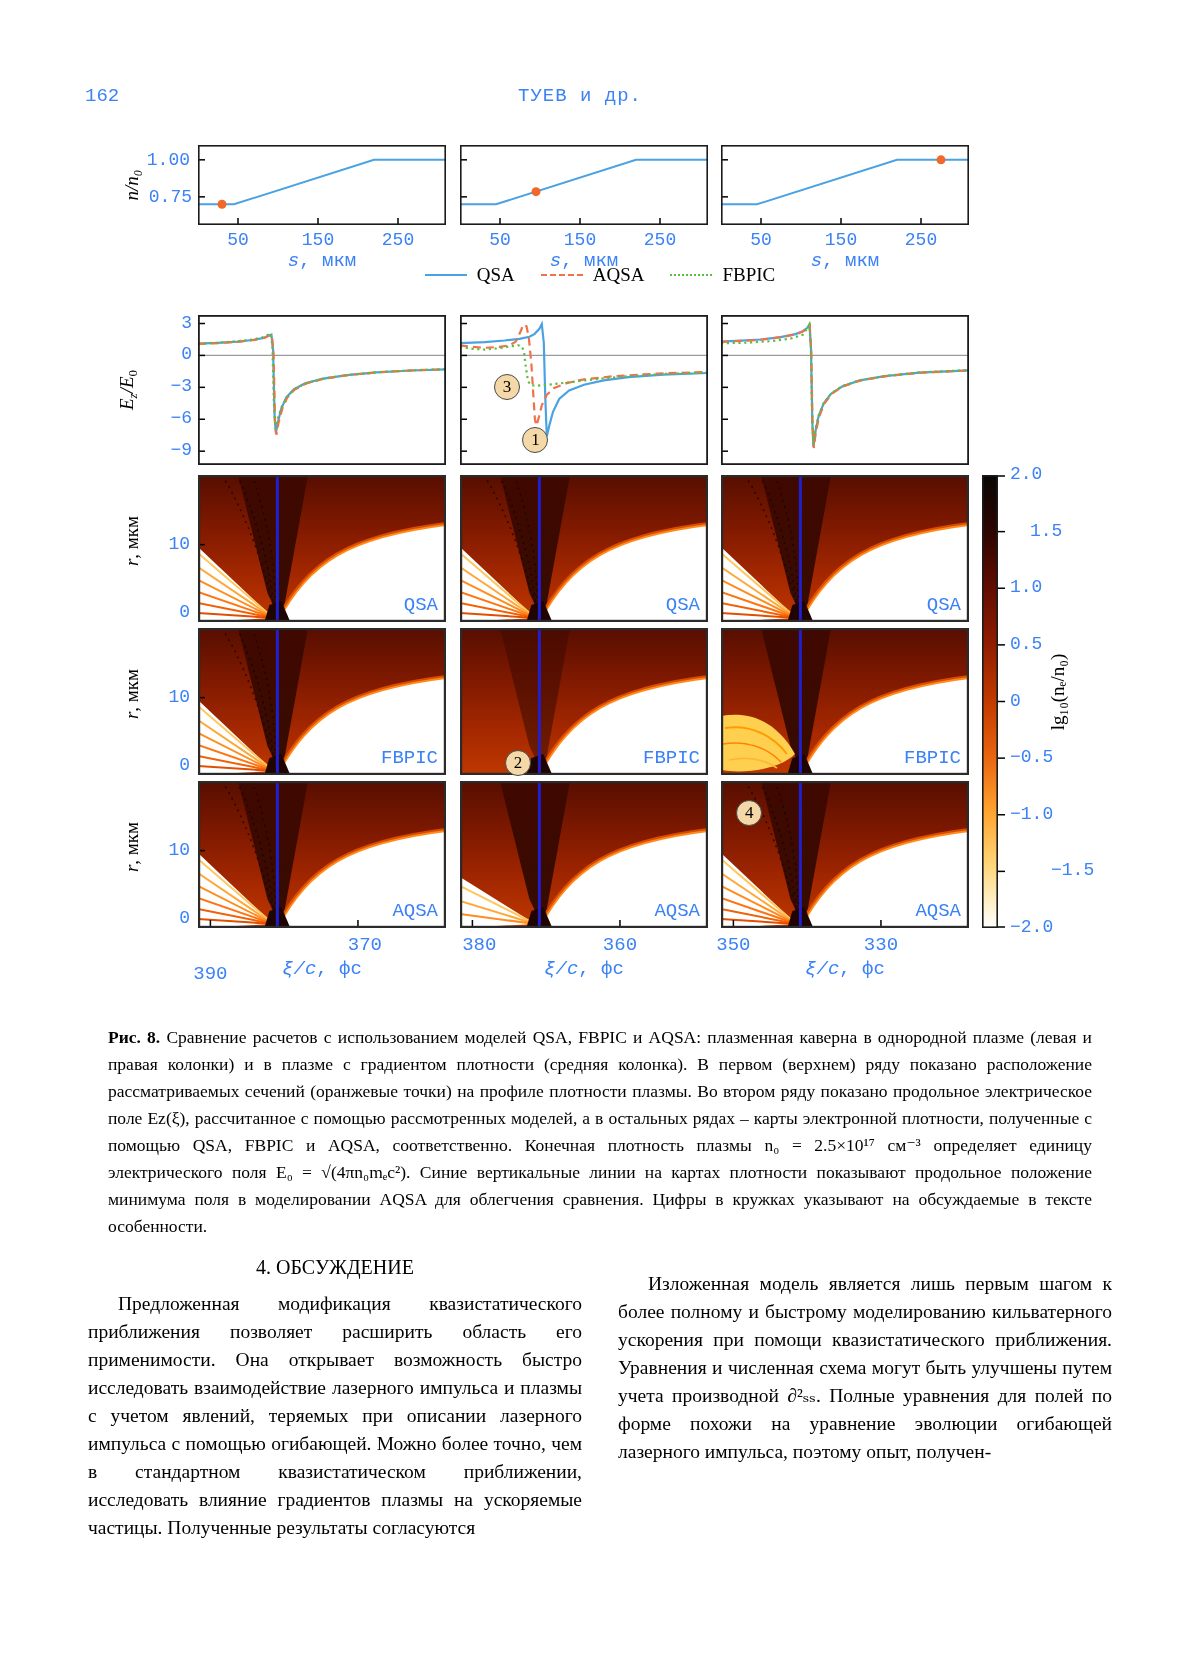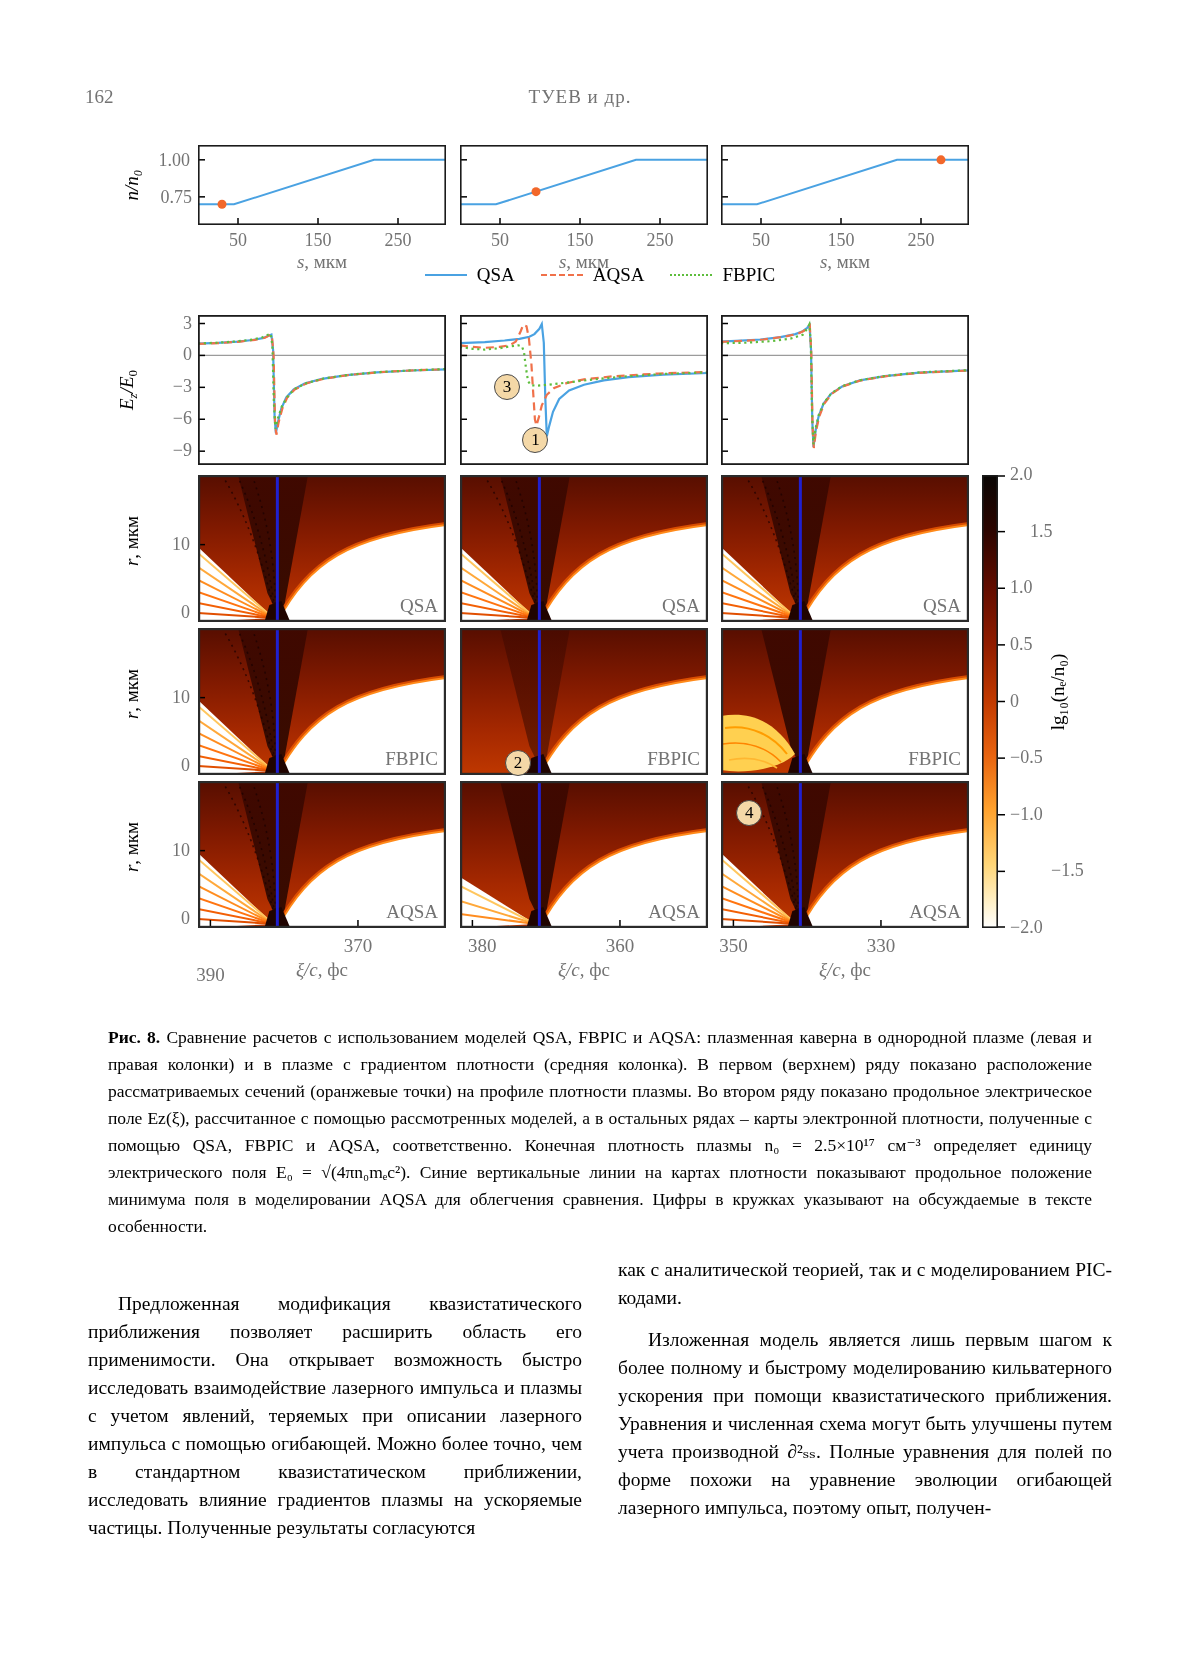--- a/index.html
+++ b/index.html
@@ -1,18 +1,18 @@
 <!DOCTYPE html>
 <html><head>
 <meta charset="utf-8">
 <style>
   html,body{margin:0;padding:0;background:#888;}
   .page{position:relative;width:1200px;height:1669px;background:#ffffff;margin:0 auto;overflow:hidden;
         font-family:"Liberation Serif","DejaVu Serif",serif;color:#000;}
-  .lbl{position:absolute;font-family:Liberation Serif, serif;color:#737373;line-height:1.15;}.t18{font-size:18px}.t19{font-size:19px}
+  .lbl{position:absolute;font-family:Liberation Mono, monospace;color:#3b82f6;line-height:1.15;}.t18{font-size:18px}.t19{font-size:19px}
   .ctr{text-align:center}.r{text-align:right}.l{text-align:left}
   .i{font-style:italic}
   .vlab{position:absolute;transform:translate(-50%,-50%) rotate(-90deg);white-space:nowrap;
         font-family:"Liberation Serif","DejaVu Serif",serif;color:#000;}
   .sub{font-size:13px;vertical-align:-4px}
   .badge{position:absolute;width:24px;height:24px;border-radius:50%;background:#f4d8a7;border:1.5px solid #4a4a4a;
          display:flex;align-items:center;justify-content:center;font-size:17px;z-index:30;
          font-family:"Liberation Serif","DejaVu Serif",serif;}
   .legend{position:absolute;left:400px;top:264px;width:400px;display:flex;justify-content:center;gap:26px;align-items:center;}
   .leg-item{display:flex;align-items:center;gap:10px;}
@@ -435,21 +435,21 @@
         <line x1="79.36" y1="0" x2="79.36" y2="147" stroke="#2020cf" stroke-width="3"></line>
         <line x1="12.4" x2="12.4" y1="139" y2="147" stroke="#000" stroke-width="1.5"></line>
         <line x1="159.96" x2="159.96" y1="139" y2="147" stroke="#000" stroke-width="1.5"></line>
         <rect x="1.1" y="1.1" width="245.8" height="144.8" fill="none" stroke="#2b2b2b" stroke-width="2.2"></rect>
       </svg>
       <div class="lbl t19 r" style="left: 861px; top: 901px; width: 100px;">AQSA</div>
       <div class="lbl t18 r" style="left: 160px; top: 839.632px; width: 30px;">10</div>
       <div class="lbl t18 r" style="left: 160px; top: 908px; width: 30px;">0</div>
       <div class="vlab t19" style="left: 132px; top: 847px;"><span class="i">r</span><span>, мкм</span></div>
       <div class="lbl t19 ctr" style="left: 186.4px; top: 964px; width: 48px;">390</div>
-      <div class="lbl t19 ctr" style="left: 333.96px; top: 935px; width: 48px;">370</div>
+      <div class="lbl t19 ctr" style="left: 333.96px; top: 935px; width: 48px; text-align: right;">370</div>
       <div class="lbl t19 ctr" style="left: 267px; top: 959px; width: 110px;"><span class="i">ξ/c</span><span>, фс</span></div>
       <div class="lbl t19 ctr" style="left: 448.4px; top: 935px; width: 48px; text-align: right;">380</div>
       <div class="lbl t19 ctr" style="left: 595.96px; top: 935px; width: 48px;">360</div>
       <div class="lbl t19 ctr" style="left: 529px; top: 959px; width: 110px;"><span class="i">ξ/c</span><span>, фс</span></div>
       <div class="lbl t19 ctr" style="left: 709.4px; top: 935px; width: 48px;">350</div>
       <div class="lbl t19 ctr" style="left: 856.96px; top: 935px; width: 48px;">330</div>
       <div class="lbl t19 ctr" style="left: 790px; top: 959px; width: 110px;"><span class="i">ξ/c</span><span>, фс</span></div>
       <div class="badge" style="left: 505.04px; top: 749.77px;">
         <span>2</span>
       </div>
@@ -505,24 +505,24 @@
         <span class="t19">AQSA</span>
       </span>
       <span class="leg-item">
         <span class="leg-line" style="border-top: 2.6px dotted rgb(93, 189, 60);"></span>
         <span class="t19">FBPIC</span>
       </span>
     </div>
 
   <p class="caption"><b>Рис. 8.</b> <span>Сравнение расчетов с использованием моделей QSA, FBPIC и AQSA: плазменная каверна в однородной плазме (левая и правая колонки) и в плазме с градиентом плотности (средняя колонка). В первом (верхнем) ряду показано расположение рассматриваемых сечений (оранжевые точки) на профиле плотности плазмы. Во втором ряду показано продольное электрическое поле Ez(ξ), рассчитанное с помощью рассмотренных моделей, а в остальных рядах – карты электронной плотности, полученные с помощью QSA, FBPIC и AQSA, соответственно. Конечная плотность плазмы n₀ = 2.5×10¹⁷ см⁻³ определяет единицу электрического поля E₀ = √(4πn₀mₑc²). Синие вертикальные линии на картах плотности показывают продольное положение минимума поля в моделировании AQSA для облегчения сравнения. Цифры в кружках указывают на обсуждаемые в тексте особенности.</span></p>
 
+  <div class="heading">4. ОБСУЖДЕНИЕ</div>
 
   <div class="bodycol" style="left:88px;top:1290px;">
     <p class="indent">Предложенная модификация квазистатического приближения позволяет расширить область его применимости. Она открывает возможность быстро исследовать взаимодействие лазерного импульса и плазмы с учетом явлений, теряемых при описании лазерного импульса с помощью огибающей. Можно более точно, чем в стандартном квазистатическом приближении, исследовать влияние градиентов плазмы на ускоряемые частицы. Полученные результаты согласуются</p>
   </div>
 
   <div class="bodycol" style="left:618px;top:1256px;">
-    <p>как с аналитической теорией, так и с моделированием PIC-кодами.</p>
     <p class="indent" style="margin-top:14px;">Изложенная модель является лишь первым шагом к более полному и быстрому моделированию кильватерного ускорения при помощи квазистатического приближения. Уравнения и численная схема могут быть улучшены путем учета производной ∂²ₛₛ. Полные уравнения для полей по форме похожи на уравнение эволюции огибающей лазерного импульса, поэтому опыт, получен-</p>
   </div>
 
 
 </div>
 
 </body></html>

